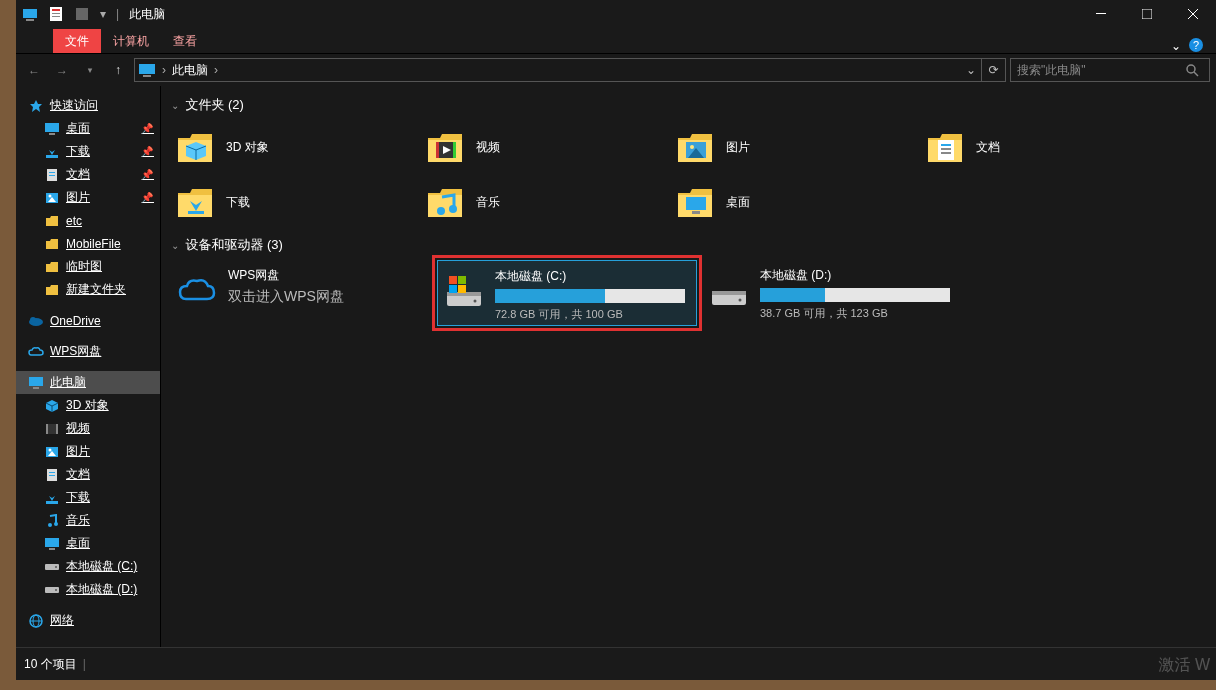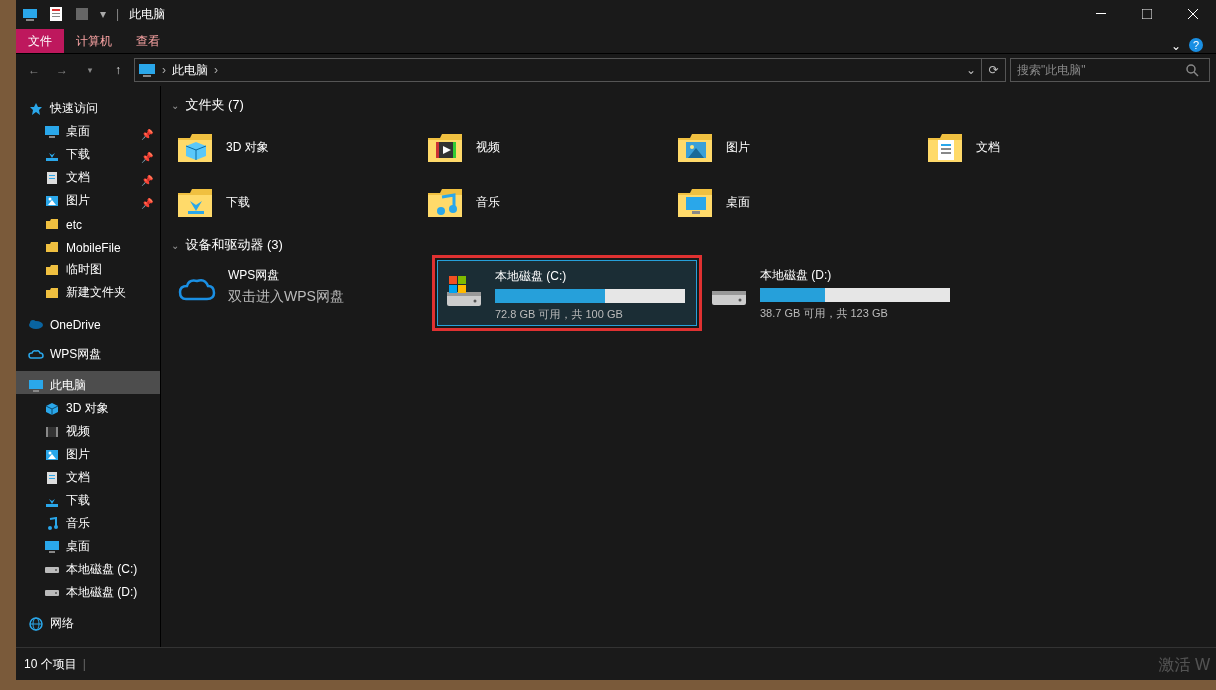--- a/index.html
+++ b/index.html
@@ -9,42 +9,42 @@
   .titlebar { height:28px; display:flex; align-items:center; background:#1a1a1a; }
   .titlebar .qat { display:flex; align-items:center; height:100%; }
   .qat-ico { width:24px; height:24px; display:flex; align-items:center; justify-content:center; margin-left:2px; }
   .title-sep { color:#888; margin:0 6px; }
   .title-text { color:#fff; margin-left:4px; }
   .win-controls { margin-left:auto; display:flex; height:100%; }
   .win-btn { width:46px; height:28px; display:flex; align-items:center; justify-content:center; color:#fff; }
   
   .ribbon { height:26px; display:flex; align-items:flex-end; background:#1a1a1a; border-bottom:1px solid #000; }
   .ribbon-tab { height:24px; padding:0 12px; display:flex; align-items:center; font-size:12px; color:#fca5a5; }
-  .ribbon-tab.file { background:#be185d; color:#fff; font-weight:normal; }
+  .ribbon-tab.file { background:#ef4444; color:#fff; font-weight:normal;margin-left:37px; }
   .ribbon .spacer { flex:1; }
   .ribbon-caret { width:24px; text-align:center; color:#fff; }
   .ribbon-help { width:24px; text-align:center; color:#1a8fe3; margin-right:4px; }
   
   .addrrow { height:32px; display:flex; align-items:center; background:#191919; padding:0 6px; gap:4px; }
   .nav-arrow { width:24px; height:24px; display:flex; align-items:center; justify-content:center; color:#888; }
   .nav-arrow.enabled { color:#ddd; }
   .addrbar { flex:1; height:24px; background:#191919; border:1px solid #555; display:flex; align-items:center; padding-left:3px; }
   .addrbar .pc-ico { width:18px; height:18px; margin-right:4px; }
   .crumb { color:#fff; padding:0 4px; }
   .crumb-sep { color:#aaa; padding:0 2px; }
   .addrbar .dd { margin-left:auto; width:20px; text-align:center; color:#bbb; }
   .addrbar .refresh { width:24px; text-align:center; color:#bbb; border-left:1px solid #555; height:100%; display:flex;align-items:center;justify-content:center;}
   .searchbox { width:200px; height:24px; background:#191919; border:1px solid #555; display:flex; align-items:center; }
   .searchbox input { flex:1; background:transparent; border:none; outline:none; color:#fff; padding-left:6px; font-size:12px; }
   .searchbox input::placeholder{color:#888;}
   .searchbox .mag { width:24px; text-align:center; color:#888; }
   
   .body { position:absolute; top:86px; bottom:22px; left:0; right:0; display:flex; }
   .sidebar { width:145px; background:#191919; overflow:hidden; border-right:1px solid #000; padding-top:8px; }
-  .side-item { height:23px; display:flex; align-items:flex-end; padding-left:12px; gap:6px; color:#fff; white-space:nowrap; font-size:12px; }
+  .side-item { height:23px; display:flex; align-items:center; padding-left:12px; gap:6px; color:#fff; white-space:nowrap; font-size:12px;text-decoration:underline; }
   .side-item.child { padding-left:28px; }
   .side-item.active { background:#4d4d4d; }
   .side-item .pin { margin-left:auto; margin-right:6px; color:#888; font-size:10px;}
   .side-ico { width:16px; height:16px; display:flex; align-items:center; justify-content:center; }
   .content { flex:1; background:#191919; overflow:auto; padding:4px 0 0 0; }
   .group-header { display:flex; align-items:center; gap:6px; padding:6px 10px; color:#fff; font-size:13px; }
   .group-header .chev { color:#999; font-size:10px; }
   .folders-grid { display:grid; grid-template-columns:repeat(4, 250px); padding-left:10px; }
   .folder-item { display:flex; align-items:center; height:55px; gap:10px; padding-left:5px; }
   .folder-ico { width:40px; height:40px; position:relative; }
@@ -374,21 +374,21 @@
               <ellipse cx="8" cy="7" rx="3" ry="6" fill="none" stroke="#2aa7ea"></ellipse>
             </svg>
           </span>
         <span>网络</span>
       </div>
     </div>
 
     <div class="content">
       <div class="group-header">
         <span class="chev">⌄</span>
-        <span>文件夹 (7)</span>
+        <span>文件夹 (2)</span>
       </div>
       <div class="folders-grid" id="folders-grid">
           <div class="folder-item">
             <span class="folder-ico">
               <svg width="40" height="38">
                 <path d="M2 10 L14 10 L16 6 L36 6 L36 34 L2 34 Z" fill="#f0c040"></path>
                 <path d="M2 12 L36 12 L36 34 L2 34 Z" fill="#ffda6a"></path>
                 <polygon points="20,14 30,18 30,28 20,32 10,28 10,18" fill="#5ac8fa"></polygon>
                 <polyline points="10,18 20,22 30,18" fill="none" stroke="#0a6aa0"></polyline>
                 <line x1="20" y1="22" x2="20" y2="32" stroke="#0a6aa0"></line>

